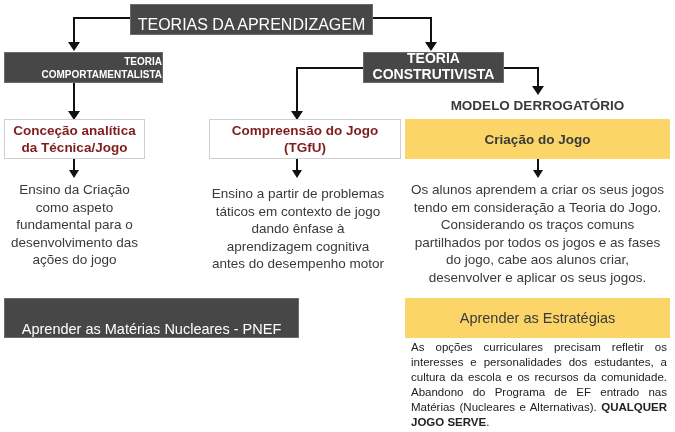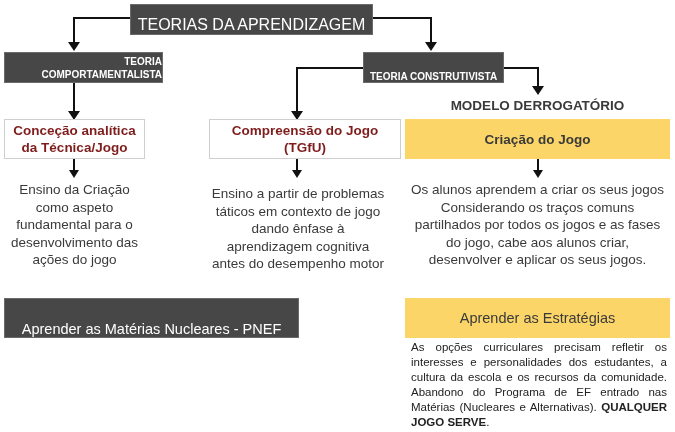--- a/index.html
+++ b/index.html
@@ -51,21 +51,21 @@
 
 <div class="abs dark" style="left:130px;top:4px;width:243px;height:31px;font-size:16px;">
   <span>TEORIAS DA APRENDIZAGEM</span>
 </div>
 
 <div class="abs dark" style="left:4px;top:52px;width:159px;height:31px;flex-direction:column;font-size:10px;font-weight:bold;line-height:13px;">
   <span>TEORIA</span>
   <span>COMPORTAMENTALISTA</span>
 </div>
 
-<div class="abs dark" style="left:363px;top:52px;width:141px;height:31px;font-size:10px;font-weight:bold;">
+<div class="abs dark" style="left:363px;top:52px;width:141px;height:31px;font-size:14px;font-weight:bold;">
   <span>TEORIA CONSTRUTIVISTA</span>
 </div>
 
 <div class="abs" style="left:405px;top:98px;width:265px;text-align:center;font-weight:bold;font-size:13.5px;color:#3a3a3a;">MODELO DERROGATÓRIO</div>
 
 <div class="abs white-box" style="left:4px;top:119px;width:141px;height:40px;">
   <span>Conceção analítica</span>
   <span>da Técnica/Jogo</span>
 </div>
 <div class="abs white-box" style="left:209px;top:119px;width:192px;height:40px;">
@@ -85,20 +85,21 @@
 </div>
 <div class="abs desc" style="left:200px;top:185px;width:196px;">
   <div>Ensino a partir de problemas</div>
   <div>táticos em contexto de jogo</div>
   <div>dando ênfase à</div>
   <div>aprendizagem cognitiva</div>
   <div>antes do desempenho motor</div>
 </div>
 <div class="abs desc" style="left:400px;top:181px;width:275px;">
   <div>Os alunos aprendem a criar os seus jogos</div>
+  <div>tendo em consideração a Teoria do Jogo.</div>
   <div>Considerando os traços comuns</div>
   <div>partilhados por todos os jogos e as fases</div>
   <div>do jogo, cabe aos alunos criar,</div>
   <div>desenvolver e aplicar os seus jogos.</div>
 </div>
 
 <div class="abs dark" style="left:4px;top:298px;width:295px;height:40px;font-size:14.5px;">
   <span>Aprender as Matérias Nucleares - PNEF</span>
 </div>
 <div class="abs yellow-box" style="left:405px;top:298px;width:265px;height:40px;font-weight:normal;font-size:14.5px;">

